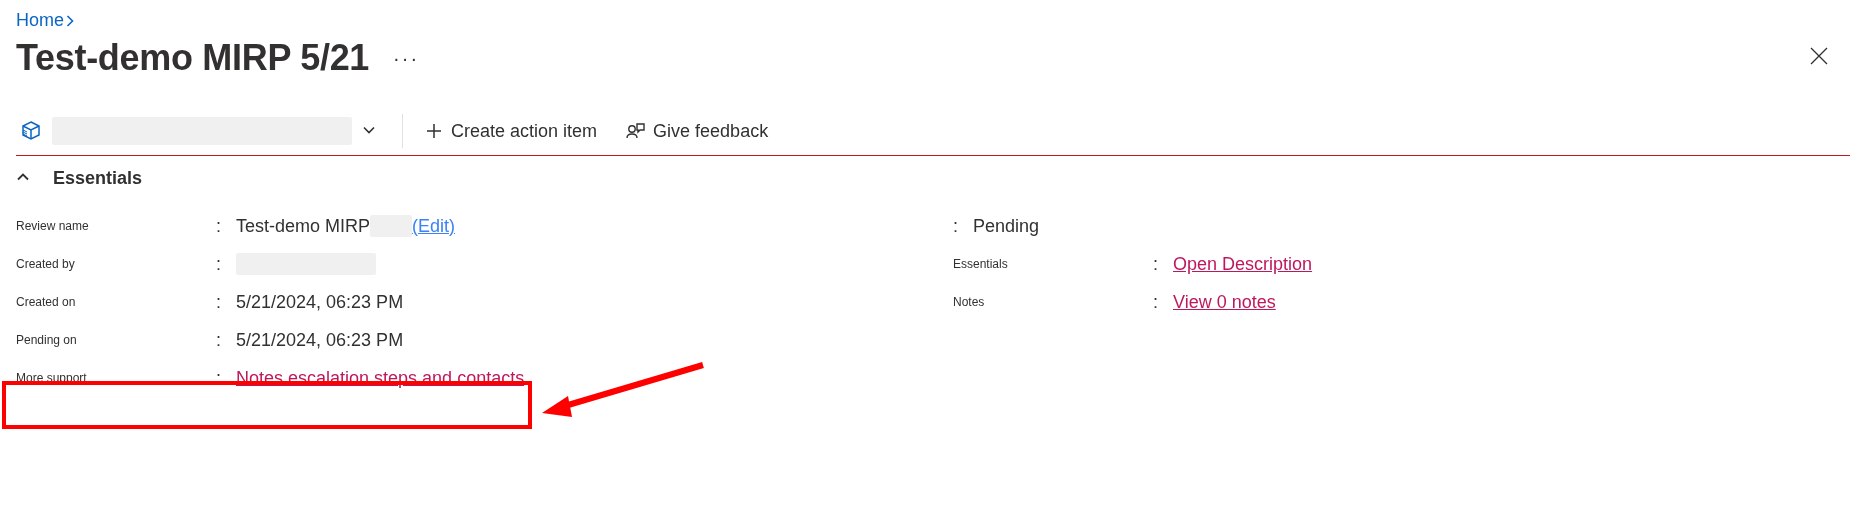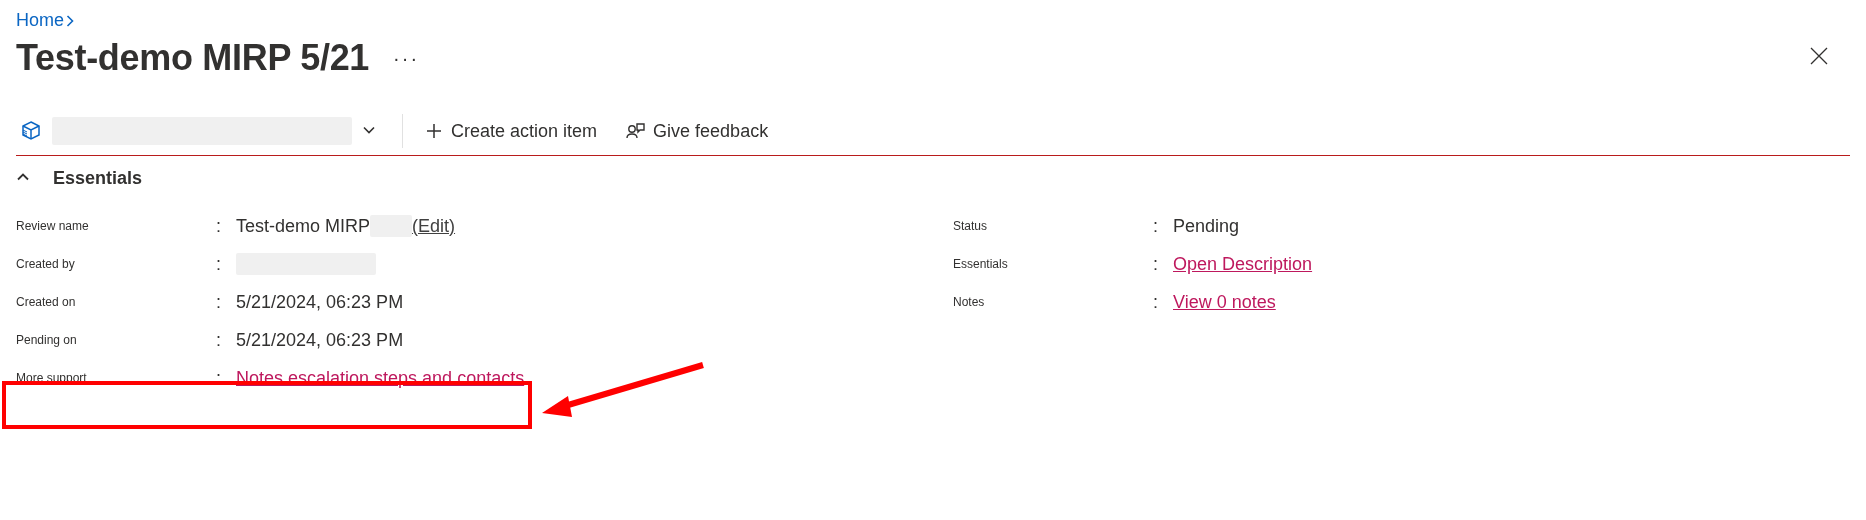--- a/index.html
+++ b/index.html
@@ -85,21 +85,21 @@
   .kv-row {
     display: flex;
     align-items: center;
     min-height: 38px;
   }
   .kv-key { width: 200px; font-size: 12px; }
   .kv-colon { width: 20px; text-align: left; font-size: 18px; }
   .kv-val { font-size: 18px; display: flex; align-items: center; gap: 0; }
   .redacted-inline { background: #f0f0f0; border-radius: 2px; display: inline-block; height: 22px; vertical-align: middle; }
   .link-val { color: #be185d; text-decoration: underline; }
-  .edit-link { color: #404040; text-decoration: underline; }
+  .edit-link { color: #3b82f6; text-decoration: underline; }
 
   
   .highlight-box {
     position: absolute;
     border: 4px solid #ff0000;
     pointer-events: none;
   }
   .arrow-wrap {
     position: absolute;
     pointer-events: none;
@@ -218,21 +218,20 @@
       <div class="kv-val">
         <a href="#" class="link-val">Notes escalation steps and contacts</a>
       </div>
     </div>
 
   </div>
 
   <div class="kv-col">
 
     <div class="kv-row">
-      <div class="kv-key">Status</div>
       <div class="kv-colon">:</div>
       <div class="kv-val">Pending</div>
     </div>
 
     <div class="kv-row">
       <div class="kv-key">Essentials</div>
       <div class="kv-colon">:</div>
       <div class="kv-val">
         <a href="#" class="link-val">Open Description</a>
       </div>

